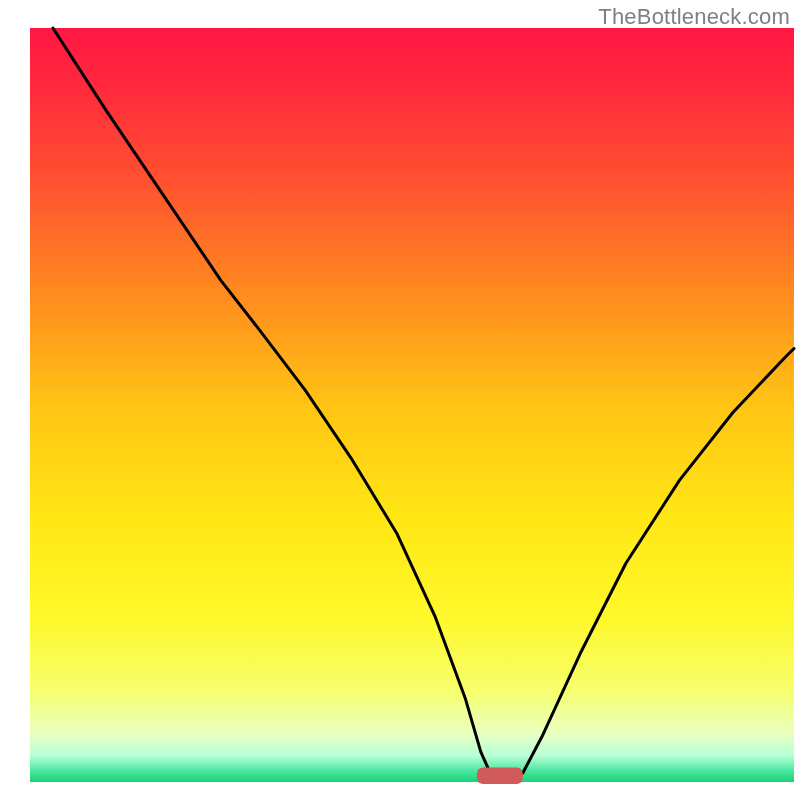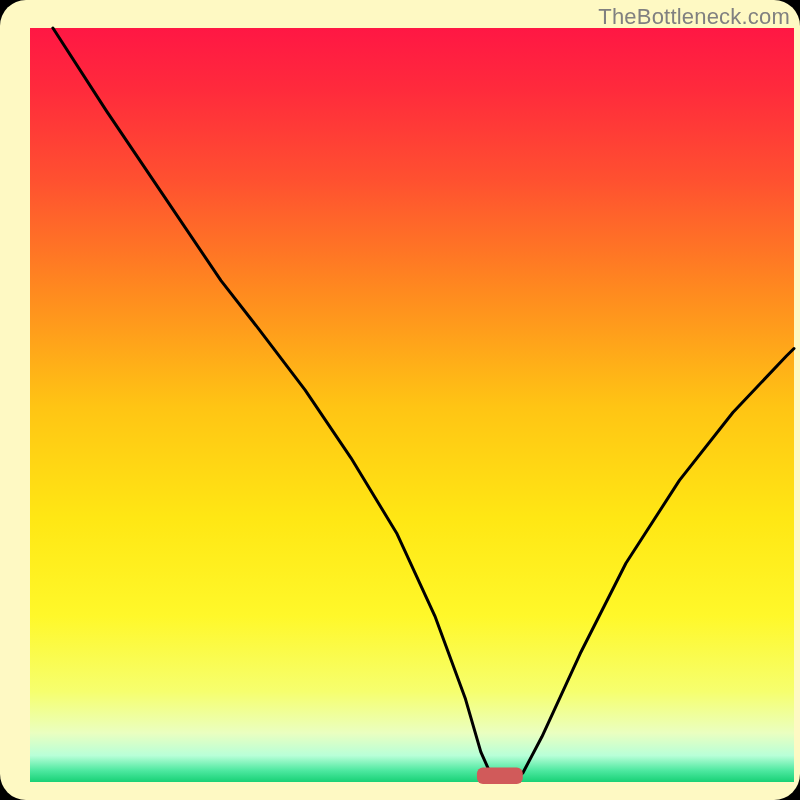--- a/index.html
+++ b/index.html
@@ -8,22 +8,21 @@
     width: 800px;
     height: 800px;
     overflow: hidden;
     background: #000;
     font-family: Arial, Helvetica, sans-serif;
   }
   .frame {
     position: relative;
     width: 800px;
     height: 800px;
-    background: #fef9c3;
-    border-radius: 26px;
+    background: #ffffff;
   }
   .watermark {
     position: absolute;
     top: 4px;
     right: 10px;
     color: #808080;
     font-size: 22px;
     font-weight: 500;
     letter-spacing: 0.2px;
     z-index: 5;

